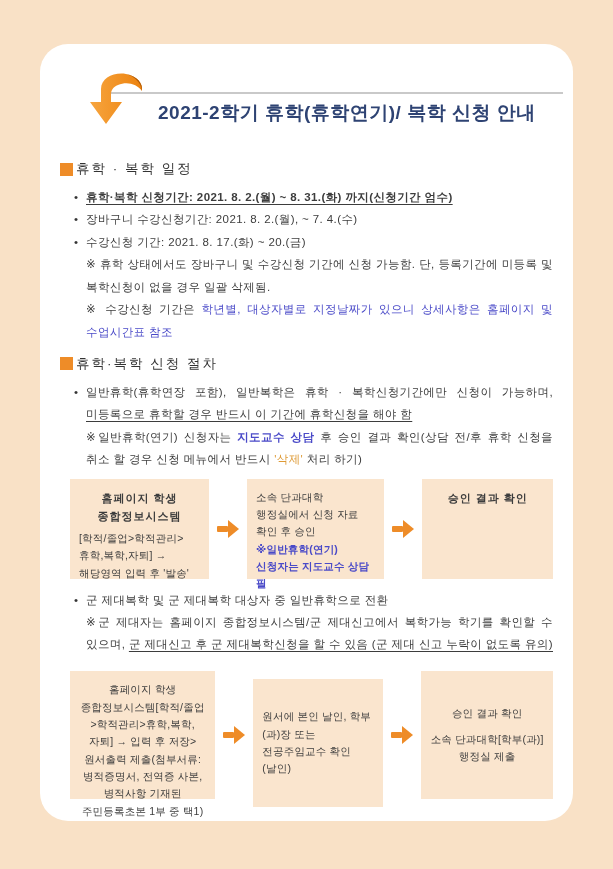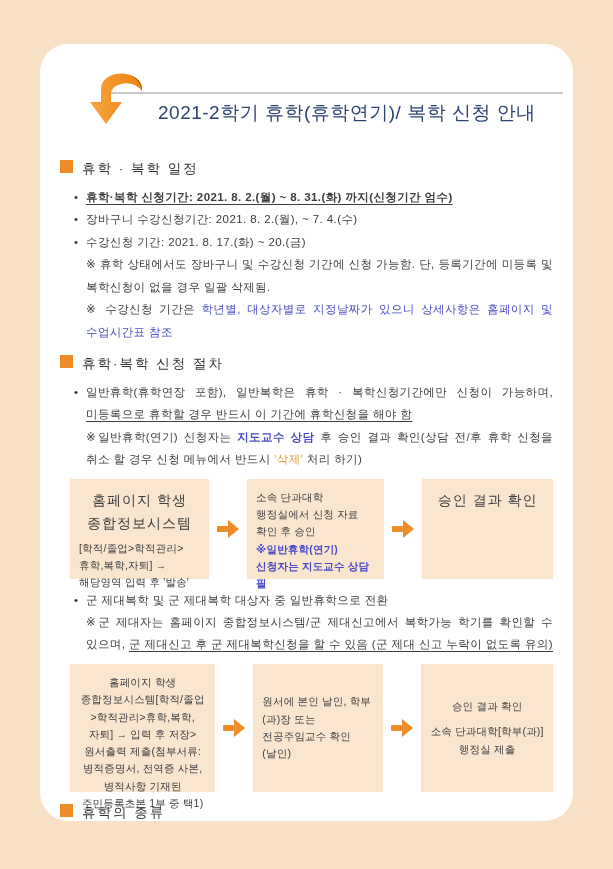--- a/index.html
+++ b/index.html
@@ -30,26 +30,26 @@
     border-radius:28px;
     overflow:hidden;
   }
   .card-inner{padding:0 20px;}
   
   .title-area{position:relative;height:104px;}
   .title-rule{position:absolute;left:62px;right:10px;top:48px;height:2px;background:var(--rule);}
   .ribbon{position:absolute;left:42px;top:28px;}
   .page-title{
     position:absolute;left:118px;top:56px;
-    font-size:19px;font-weight:normal;color:var(--title-navy);
+    font-size:19px;font-weight:bold;color:var(--title-navy);
     letter-spacing:0.5px;white-space:nowrap;
   }
   
   .section-heading{
-    display:flex;align-items:flex-start;gap:9px;
+    display:flex;align-items:center;gap:3px;
     font-size:13.5px;color:#333;letter-spacing:2px;font-weight:500;
     margin-top:12px;margin-bottom:8px;
   }
   .sq{width:13px;height:13px;background:var(--accent);flex:0 0 auto;}
   .body-block{padding-left:10px;}
   p.line{
     font-size:11.5px;line-height:1.95;letter-spacing:0.4px;
     text-align:justify;word-break:keep-all;
     padding-left:16px;position:relative;
   }
@@ -63,28 +63,28 @@
   .flow-row{
     display:flex;align-items:center;gap:7px;
     margin:8px 0 10px 0;
   }
   .flow-box{
     background:var(--box-bg);
     padding:10px 9px;
     font-size:10.5px;line-height:1.65;letter-spacing:0.2px;
     word-break:keep-all;
   }
-  .flow-box .bx-title{text-align:center;font-weight:normal;font-size:14px;margin-bottom:5px;letter-spacing:1px;}
+  .flow-box .bx-title{text-align:center;font-weight:bold;font-size:11px;margin-bottom:5px;letter-spacing:1px;}
   .flow-row.f1 .flow-box{height:100px;}
   .flow-row.f2 .flow-box{height:128px;}
   .f1 .b1{width:162px;}
   .f1 .b2{width:160px;}
   .f1 .b3{width:152px;}
   .f2 .b1{width:168px;text-align:center;}
-  .f2 .b2{width:150px;display:flex;align-items:center;}
+  .f2 .b2{width:150px;display:flex;align-items:center;margin-top:15px;}
   .f2 .b3{width:152px;text-align:center;display:flex;flex-direction:column;justify-content:center;gap:8px;}
   .flow-arrow{width:24px;height:18px;position:relative;flex:0 0 auto;}
   .flow-arrow::before{content:"";position:absolute;left:1px;top:6px;width:11px;height:6px;background:var(--accent);border-radius:1px;}
   .flow-arrow::after{content:"";position:absolute;left:12px;top:0;width:0;height:0;
     border-left:11px solid var(--accent);border-top:9px solid transparent;border-bottom:9px solid transparent;}
 </style>
 </head>
 <body>
 
 <div class="card">

